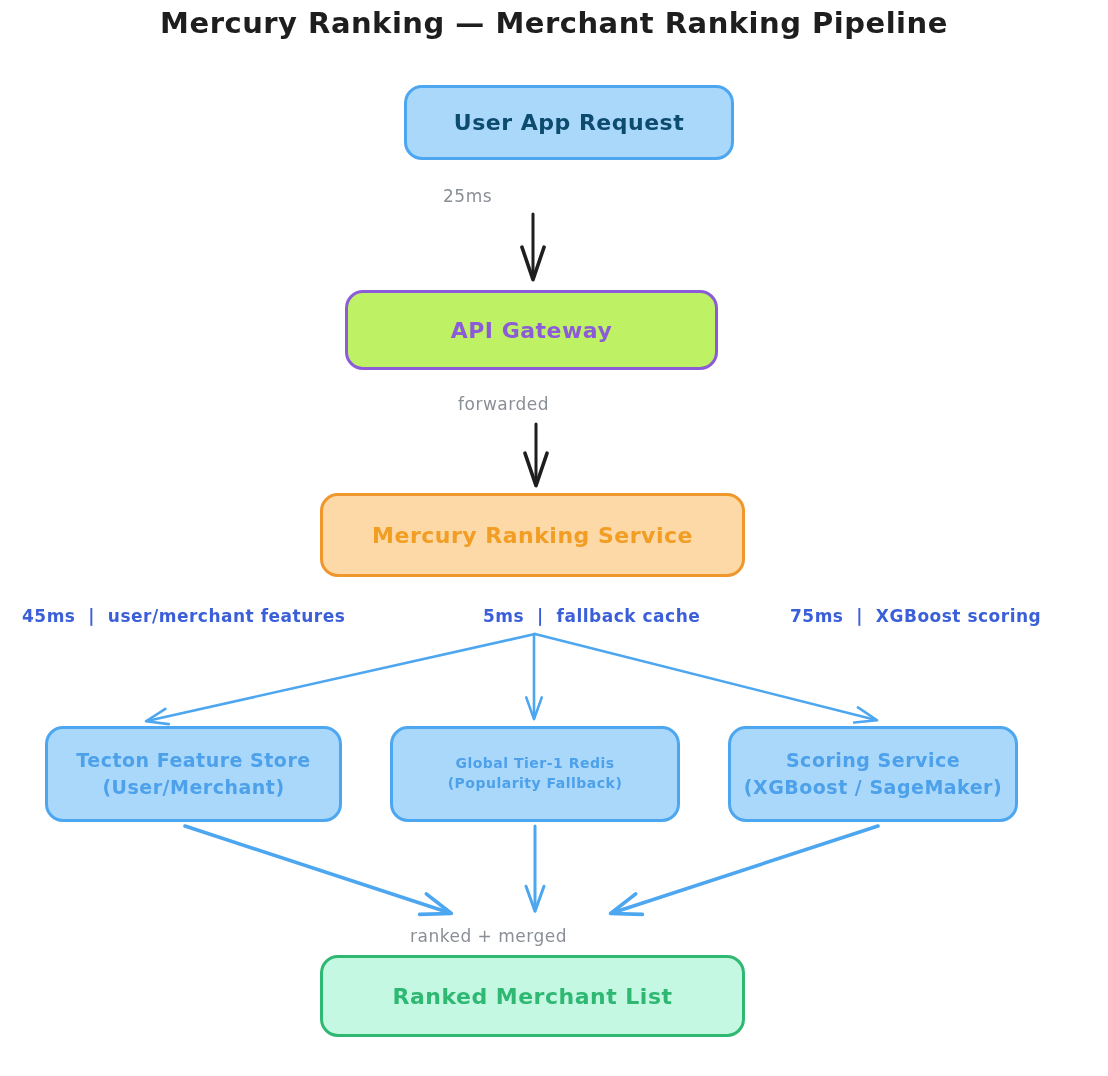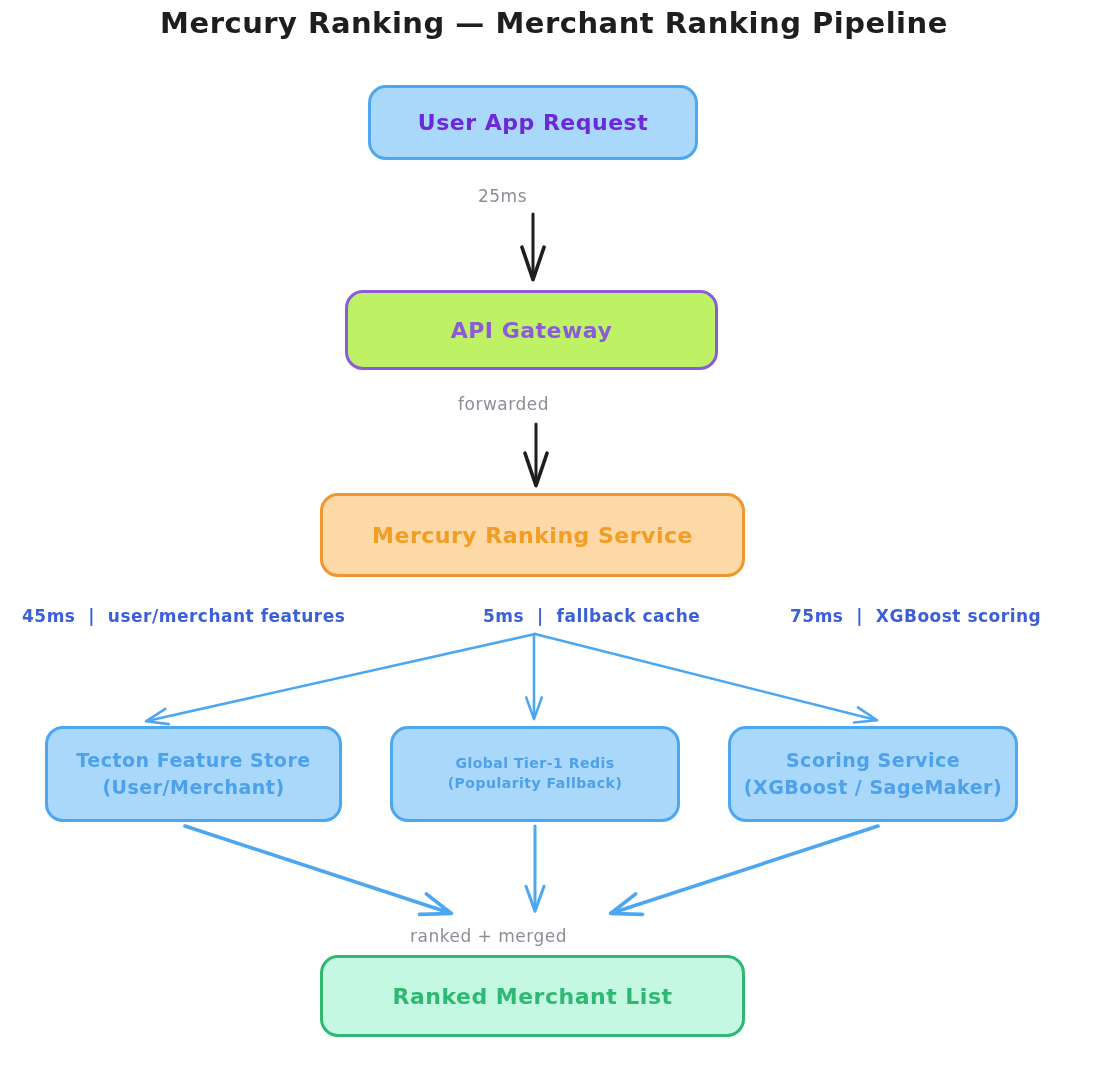--- a/index.html
+++ b/index.html
@@ -49,21 +49,21 @@
   .node-ranked      { left: 320px; top: 955px; width: 425px; height: 82px; font-size: 22px; }
 
   .edge-label {
     position: absolute;
     white-space: pre;
     letter-spacing: 0.5px;
   }
   .edge-label.gray { color: var(--label-gray, #8a8f96); font-size: 17px; font-weight: 500; }
   .edge-label.blue { color: var(--label-blue, #3b5fd9); font-size: 17px; font-weight: 600; }
 
-  .lbl-25ms      { left: 443px; top: 186px; width: 84px; text-align: right; }
+  .lbl-25ms      { left: 443px; top: 186px; width: 84px; text-align: left; }
   .lbl-forwarded { left: 458px; top: 394px; text-align: center; }
   .lbl-features  { left:  22px; top: 606px; }
   .lbl-fallback  { left: 483px; top: 606px; }
   .lbl-scoring   { left: 790px; top: 606px; }
   .lbl-merged    { left: 410px; top: 926px; }
 
   svg.arrows {
     position: absolute;
     left: 0; top: 0;
     width: 1108px;
@@ -100,21 +100,21 @@
 
     <line class="arrow-blue" x1="535" y1="634" x2="876" y2="720" stroke-width="2.6" stroke-linecap="round" marker-end="url(#headBlue)"></line>
 
     <line class="arrow-blue" x1="185" y1="826" x2="450" y2="913" stroke-width="3.6" stroke-linecap="round" marker-end="url(#headBlue)"></line>
 
     <line class="arrow-blue" x1="535" y1="826" x2="535" y2="910" stroke-width="3" stroke-linecap="round" marker-end="url(#headBlue)"></line>
 
     <line class="arrow-blue" x1="878" y1="826" x2="612" y2="913" stroke-width="3.6" stroke-linecap="round" marker-end="url(#headBlue)"></line>
   </svg>
 
-  <div class="node node-user-app" style="border-color: rgb(77, 166, 240); background: rgb(169, 216, 251); color: #6d28d9;">
+  <div class="node node-user-app" style="border-color: rgb(77, 166, 240); background: rgb(169, 216, 251); color: #0c4a6e; margin-left: 36px;">
     <span class="line">User App Request</span>
   </div>
 
   <div class="node node-api-gateway" style="border-color: rgb(140, 92, 216); background: #bef264; color: rgb(140, 92, 216);">
     <span class="line">API Gateway</span>
   </div>
 
   <div class="node node-tecton" style="border-color: rgb(77, 166, 240); background: rgb(169, 216, 251); color: rgb(77, 160, 234);">
     <span class="line">Tecton Feature Store</span>
     <span class="line">(User/Merchant)</span>

